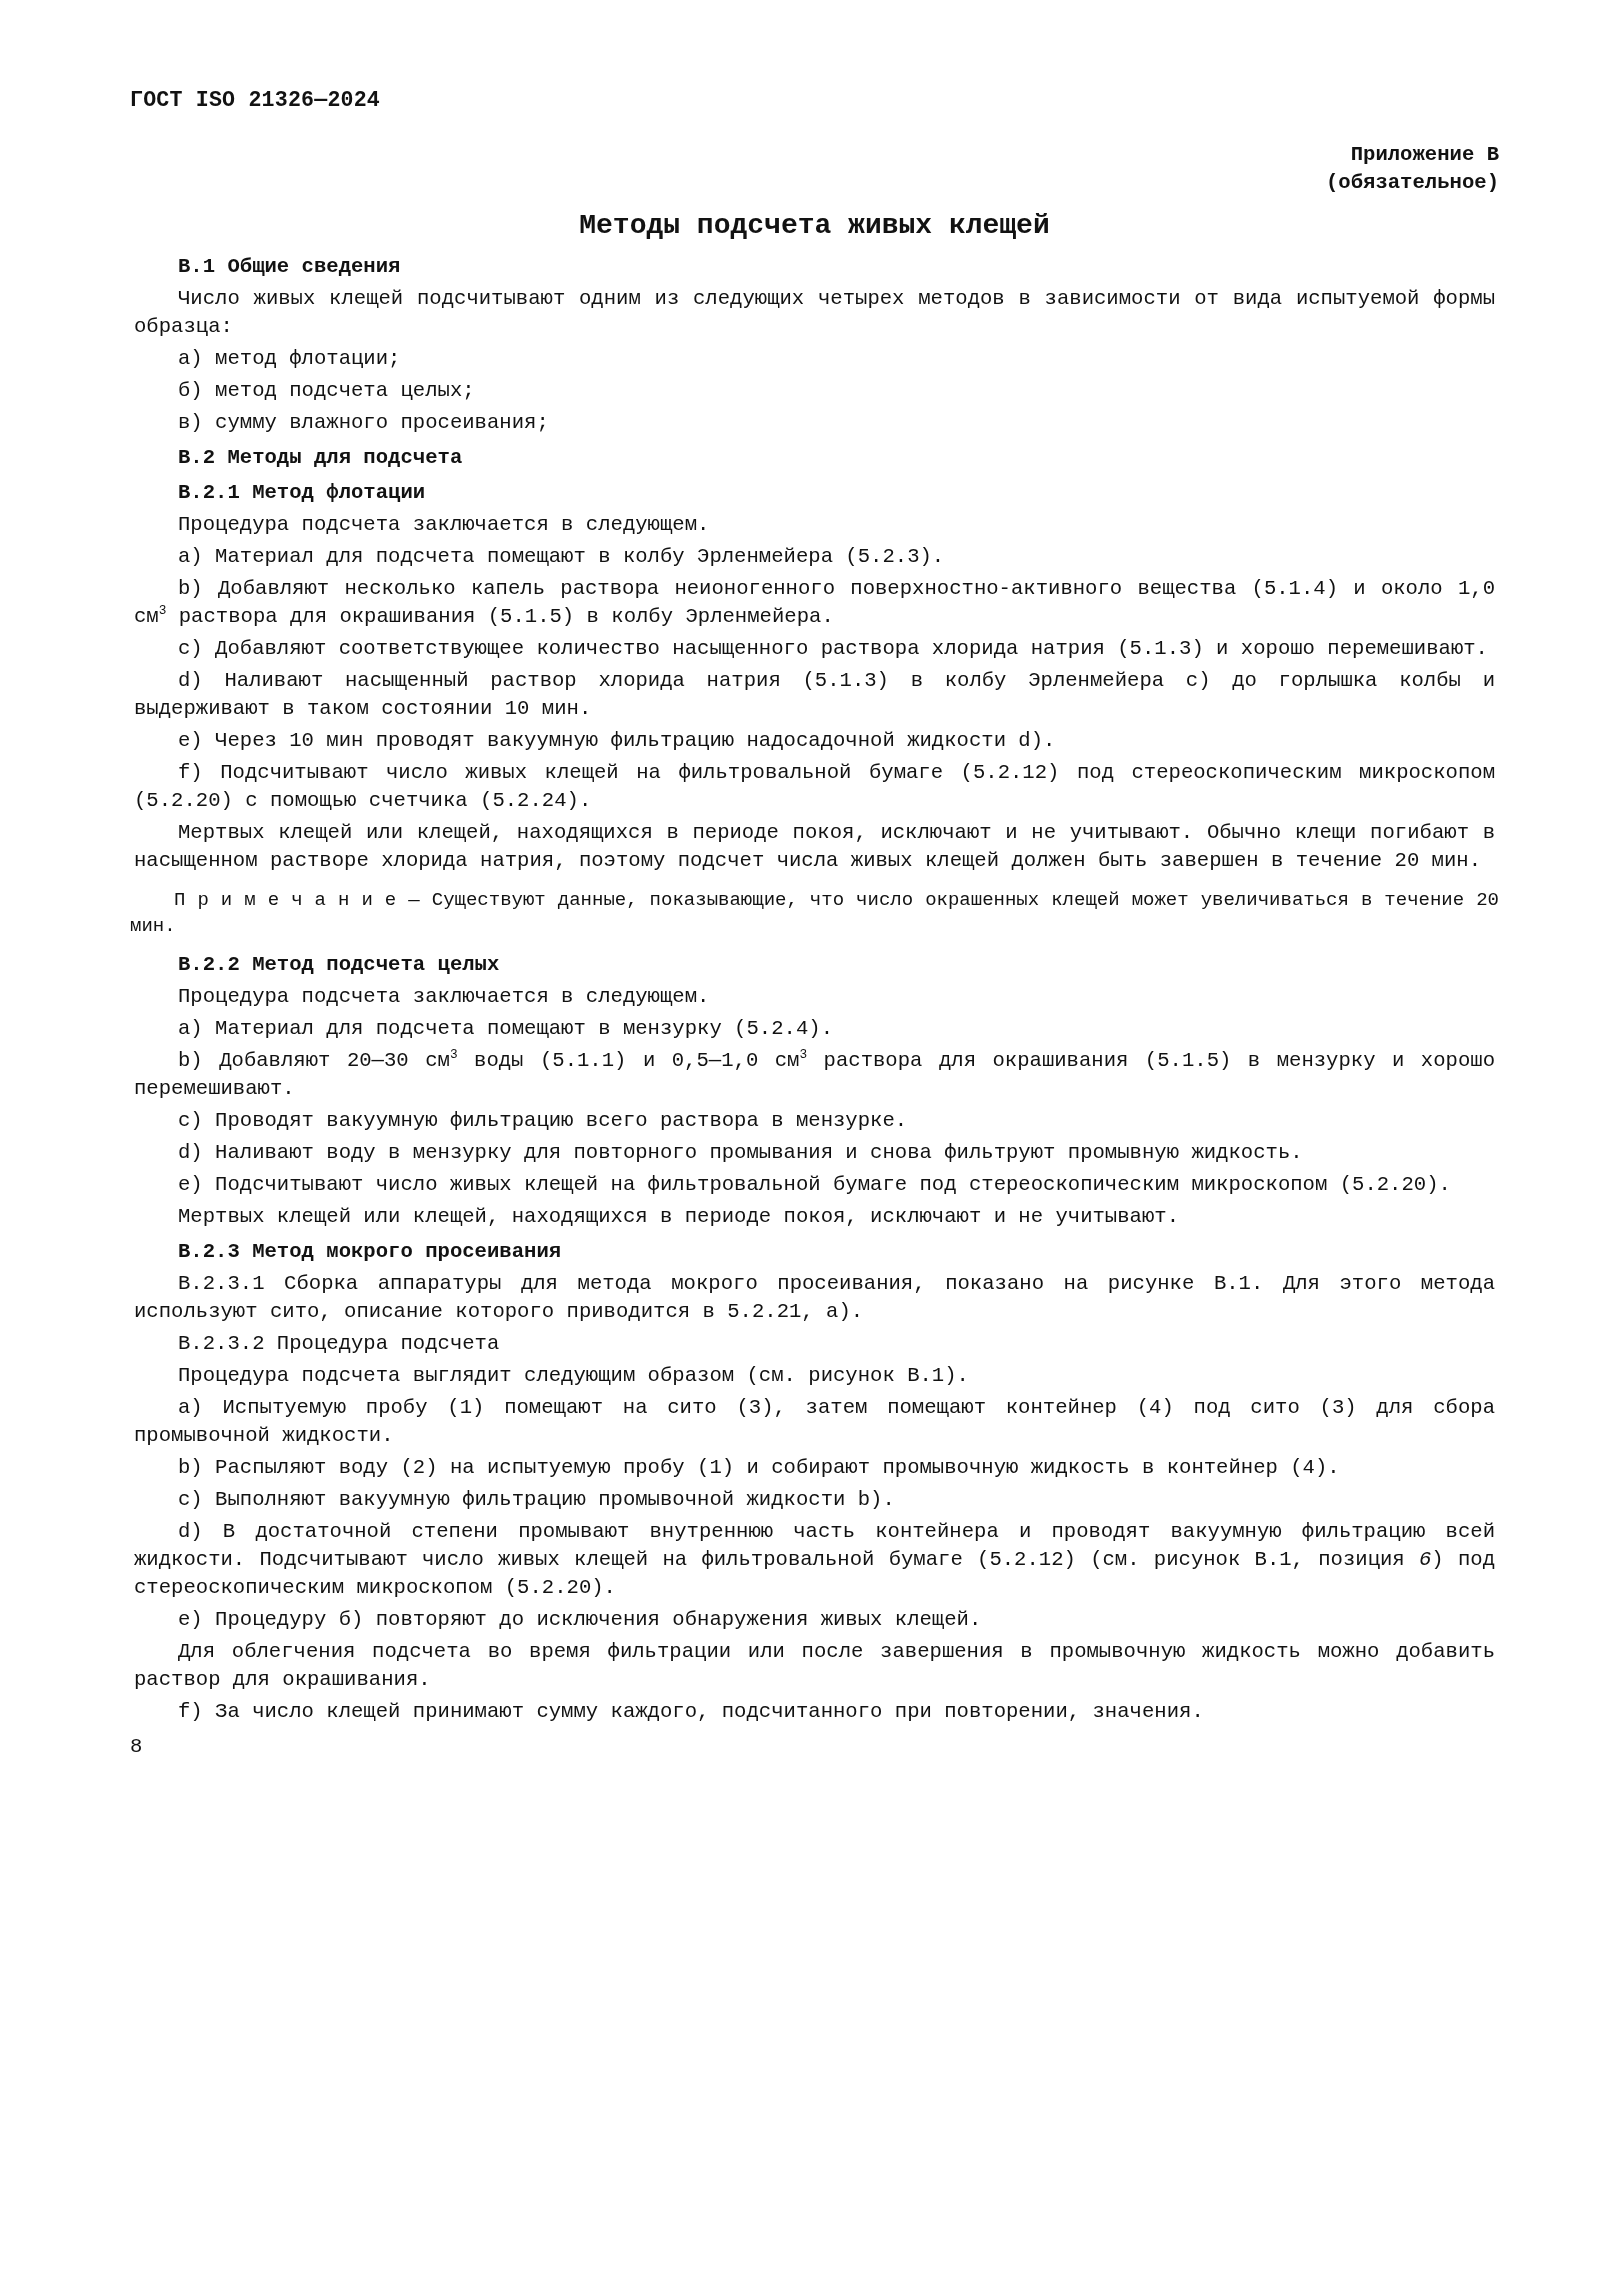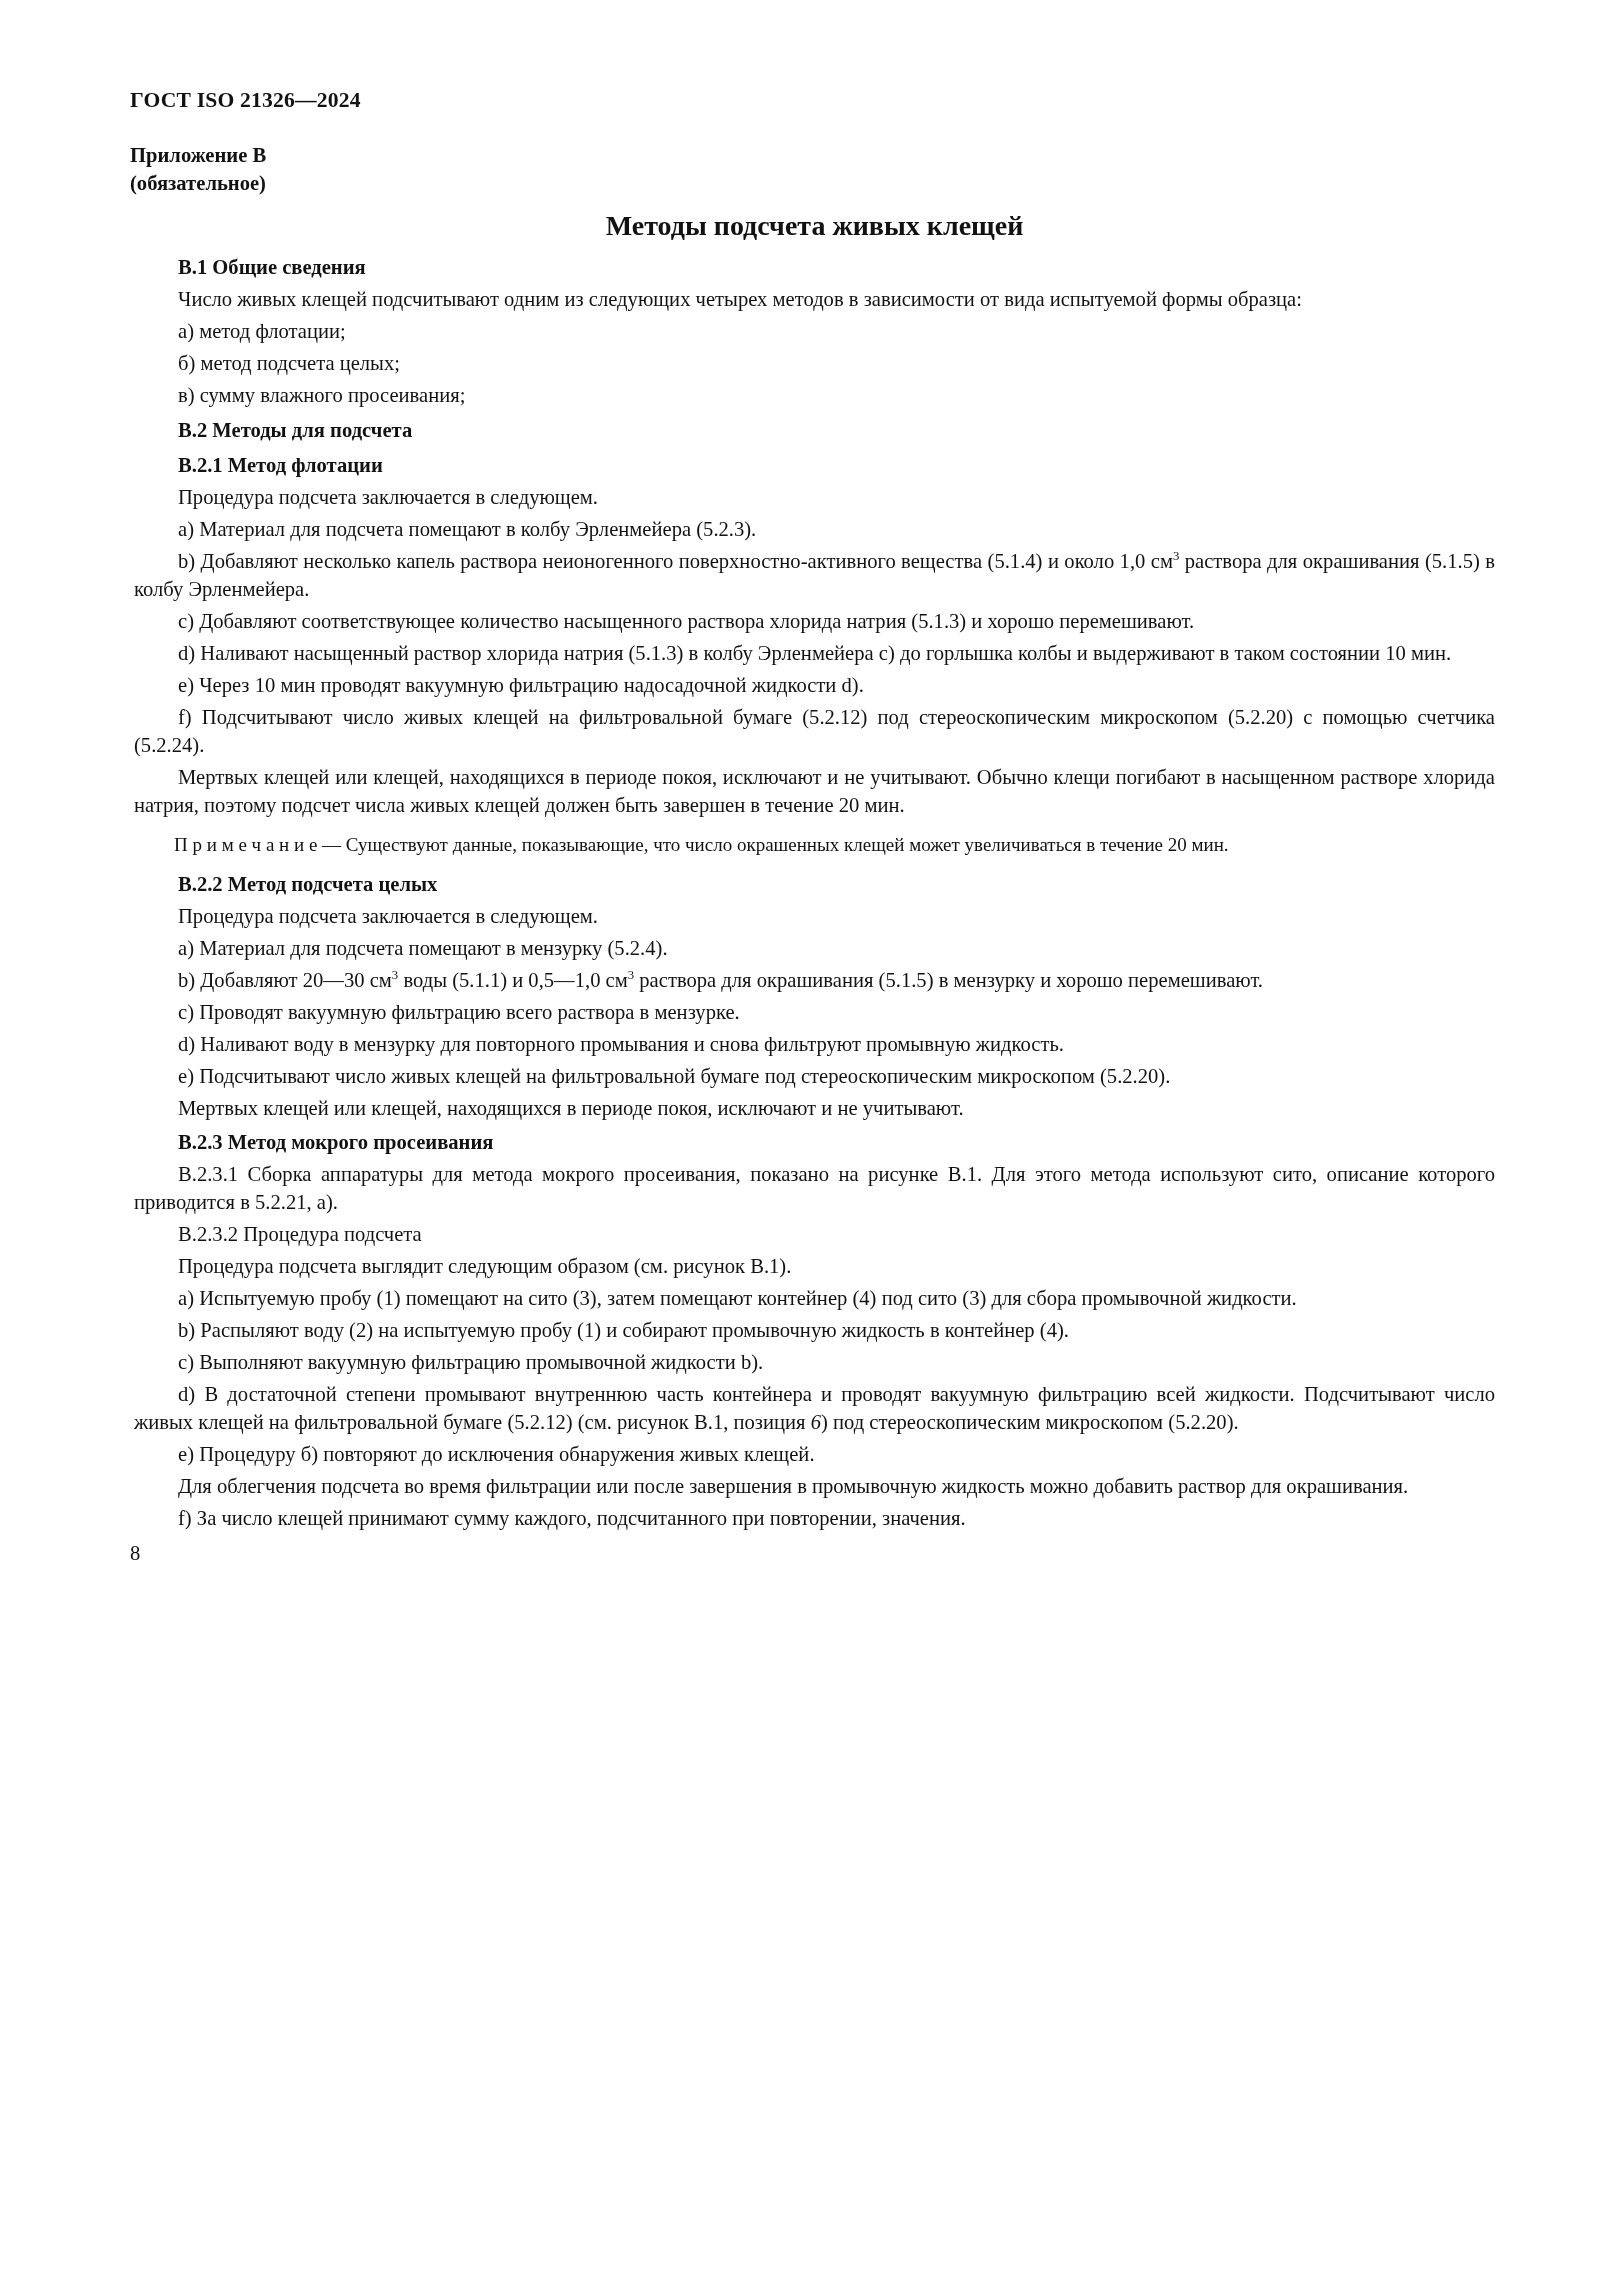--- a/index.html
+++ b/index.html
@@ -2,33 +2,33 @@
 <html><head>
 <meta charset="utf-8">
 <style>
   * { box-sizing: border-box; }
   html, body { margin: 0; padding: 0; background: #ffffff; }
   .page {
     position: relative;
     width: 1621px;
     height: 1766px;
     background: #ffffff;
-    font-family: Liberation Serif, serif;
+    font-family: Liberation Mono, monospace;
     font-size: 20.6px;
     line-height: 28px;
     color: #121212;
     padding: 86px 122px 0 130px;
   }
   .doc-code {
     font-weight: bold;
     font-size: 21.6px;
     letter-spacing: 0.2px;
   }
   .annex-head {
-    text-align: left;
+    text-align: right;
     font-weight: bold;
     margin-top: 27.4px;
   }
   .annex-head div { line-height: 28px; }
   .doc-title {
     text-align: center;
     font-weight: bold;
     font-size: 28px;
     margin: 14.7px 0 12.7px 0;
     line-height: 28px;

